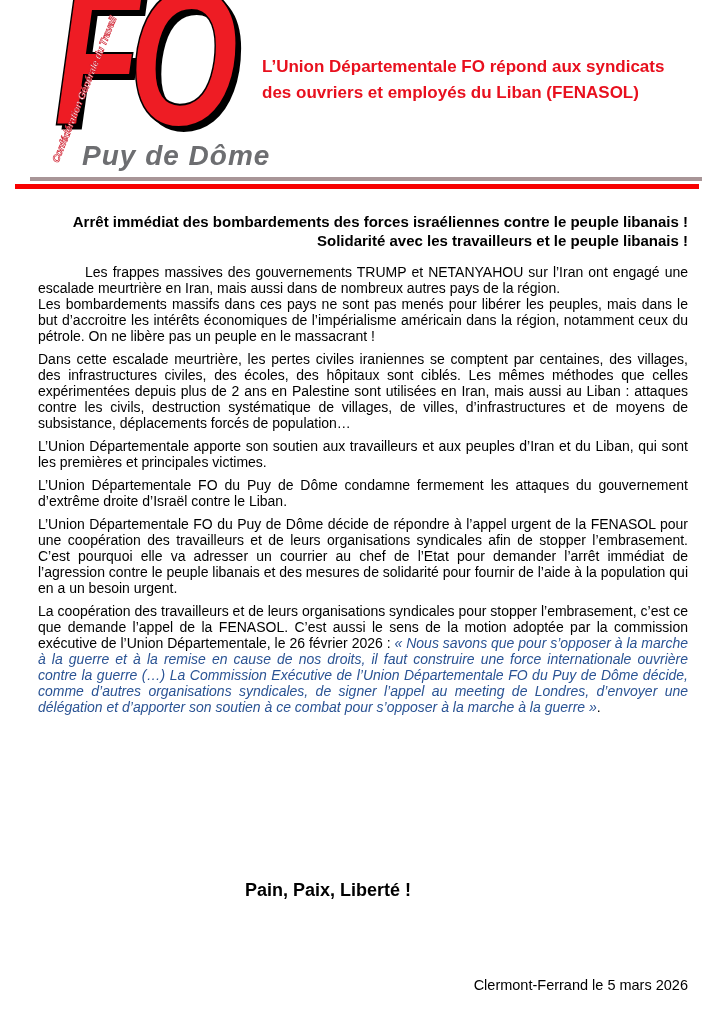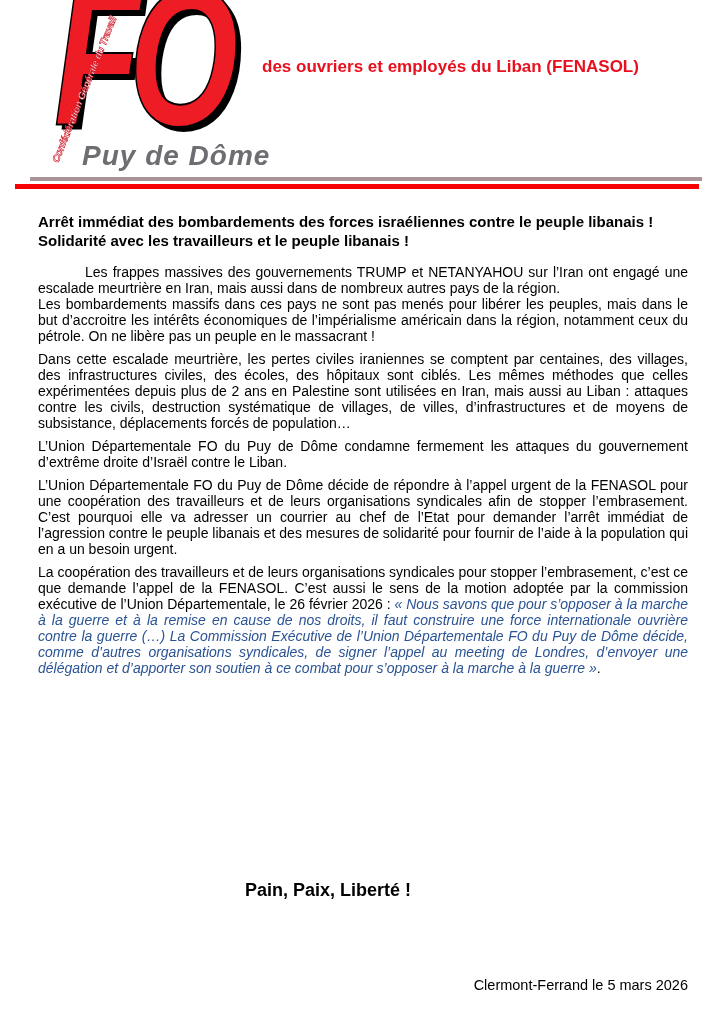--- a/index.html
+++ b/index.html
@@ -55,21 +55,21 @@
     font-size:17px;line-height:26px;
   }
 
   
   .divider-gray{position:absolute;top:177px;left:30px;right:22px;height:4px;background:#a89597;}
   .divider-red{position:absolute;top:184px;left:15px;right:25px;height:5px;background:#f80000;}
 
   
   .heading{
     position:absolute;top:212px;left:38px;width:650px;
-    text-align:left;font-weight:bold;
+    text-align:right;font-weight:bold;
     font-size:15px;line-height:19px;color:#000;
   }
 
   
   .body-text{
     position:absolute;top:264px;left:38px;width:650px;
     font-size:14px;line-height:16px;color:#000;
   }
   .para{margin:0 0 7px 0;text-align:justify;}
   .para.tight{margin-bottom:0;}
@@ -91,35 +91,37 @@
 
 <div class="page">
 
   <div class="logo">
     <div class="fo">FO</div>
     <div class="vtext">Confédération Générale du Travail</div>
     <div class="region">Puy de Dôme</div>
   </div>
 
   <div class="doc-title">
+    <div>L’Union Départementale FO répond aux syndicats</div>
     <div>des ouvriers et employés du Liban (FENASOL)</div>
   </div>
 
   <div class="divider-gray"></div>
   <div class="divider-red"></div>
 
   <div class="heading">
     <div>Arrêt immédiat des bombardements des forces israéliennes contre le peuple libanais !</div>
     <div>Solidarité avec les travailleurs et le peuple libanais !</div>
   </div>
 
   <div class="body-text">
       <p class="para indent tight"><span class="normal">Les frappes massives des gouvernements TRUMP et NETANYAHOU sur l’Iran ont engagé une escalade meurtrière en Iran, mais aussi dans de nombreux autres pays de la région.</span></p>
       <p class="para"><span class="normal">Les bombardements massifs dans ces pays ne sont pas menés pour libérer les peuples, mais dans le but d’accroitre les intérêts économiques de l’impérialisme américain dans la région, notamment ceux du pétrole. On ne libère pas un peuple en le massacrant !</span></p>
       <p class="para"><span class="normal">Dans cette escalade meurtrière, les pertes civiles iraniennes se comptent par centaines, des villages, des infrastructures civiles, des écoles, des hôpitaux sont ciblés. Les mêmes méthodes que celles expérimentées depuis plus de 2 ans en Palestine sont utilisées en Iran, mais aussi au Liban : attaques contre les civils, destruction systématique de villages, de villes, d’infrastructures et de moyens de subsistance, déplacements forcés de population…</span></p>
+      <p class="para"><span class="normal">L’Union Départementale apporte son soutien aux travailleurs et aux peuples d’Iran et du Liban, qui sont les premières et principales victimes.</span></p>
       <p class="para"><span class="normal">L’Union Départementale FO du Puy de Dôme condamne fermement les attaques du gouvernement d’extrême droite d’Israël contre le Liban.</span></p>
       <p class="para"><span class="normal">L’Union Départementale FO du Puy de Dôme décide de répondre à l’appel urgent de la FENASOL pour une coopération des travailleurs et de leurs organisations syndicales afin de stopper l’embrasement. C’est pourquoi elle va adresser un courrier au chef de l’Etat pour demander l’arrêt immédiat de l’agression contre le peuple libanais et des mesures de solidarité pour fournir de l’aide à la population qui en a un besoin urgent.</span></p>
       <p class="para"><span class="normal">La coopération des travailleurs et de leurs organisations syndicales pour stopper l’embrasement, c’est ce que demande l’appel de la FENASOL. C’est aussi le sens de la motion adoptée par la commission exécutive de l’Union Départementale, le 26 février 2026 : </span><span class="quote">« Nous savons que pour s’opposer à la marche à la guerre et à la remise en cause de nos droits, il faut construire une force internationale ouvrière contre la guerre (…) La Commission Exécutive de l’Union Départementale FO du Puy de Dôme décide, comme d’autres organisations syndicales, de signer l’appel au meeting de Londres, d’envoyer une délégation et d’apporter son soutien à ce combat pour s’opposer à la marche à la guerre »</span><span class="normal">.</span></p>
     </div>
 
   <div class="slogan">Pain, Paix, Liberté !</div>
 
   <div class="dateline">Clermont-Ferrand le 5 mars 2026</div>
 
 </div>

